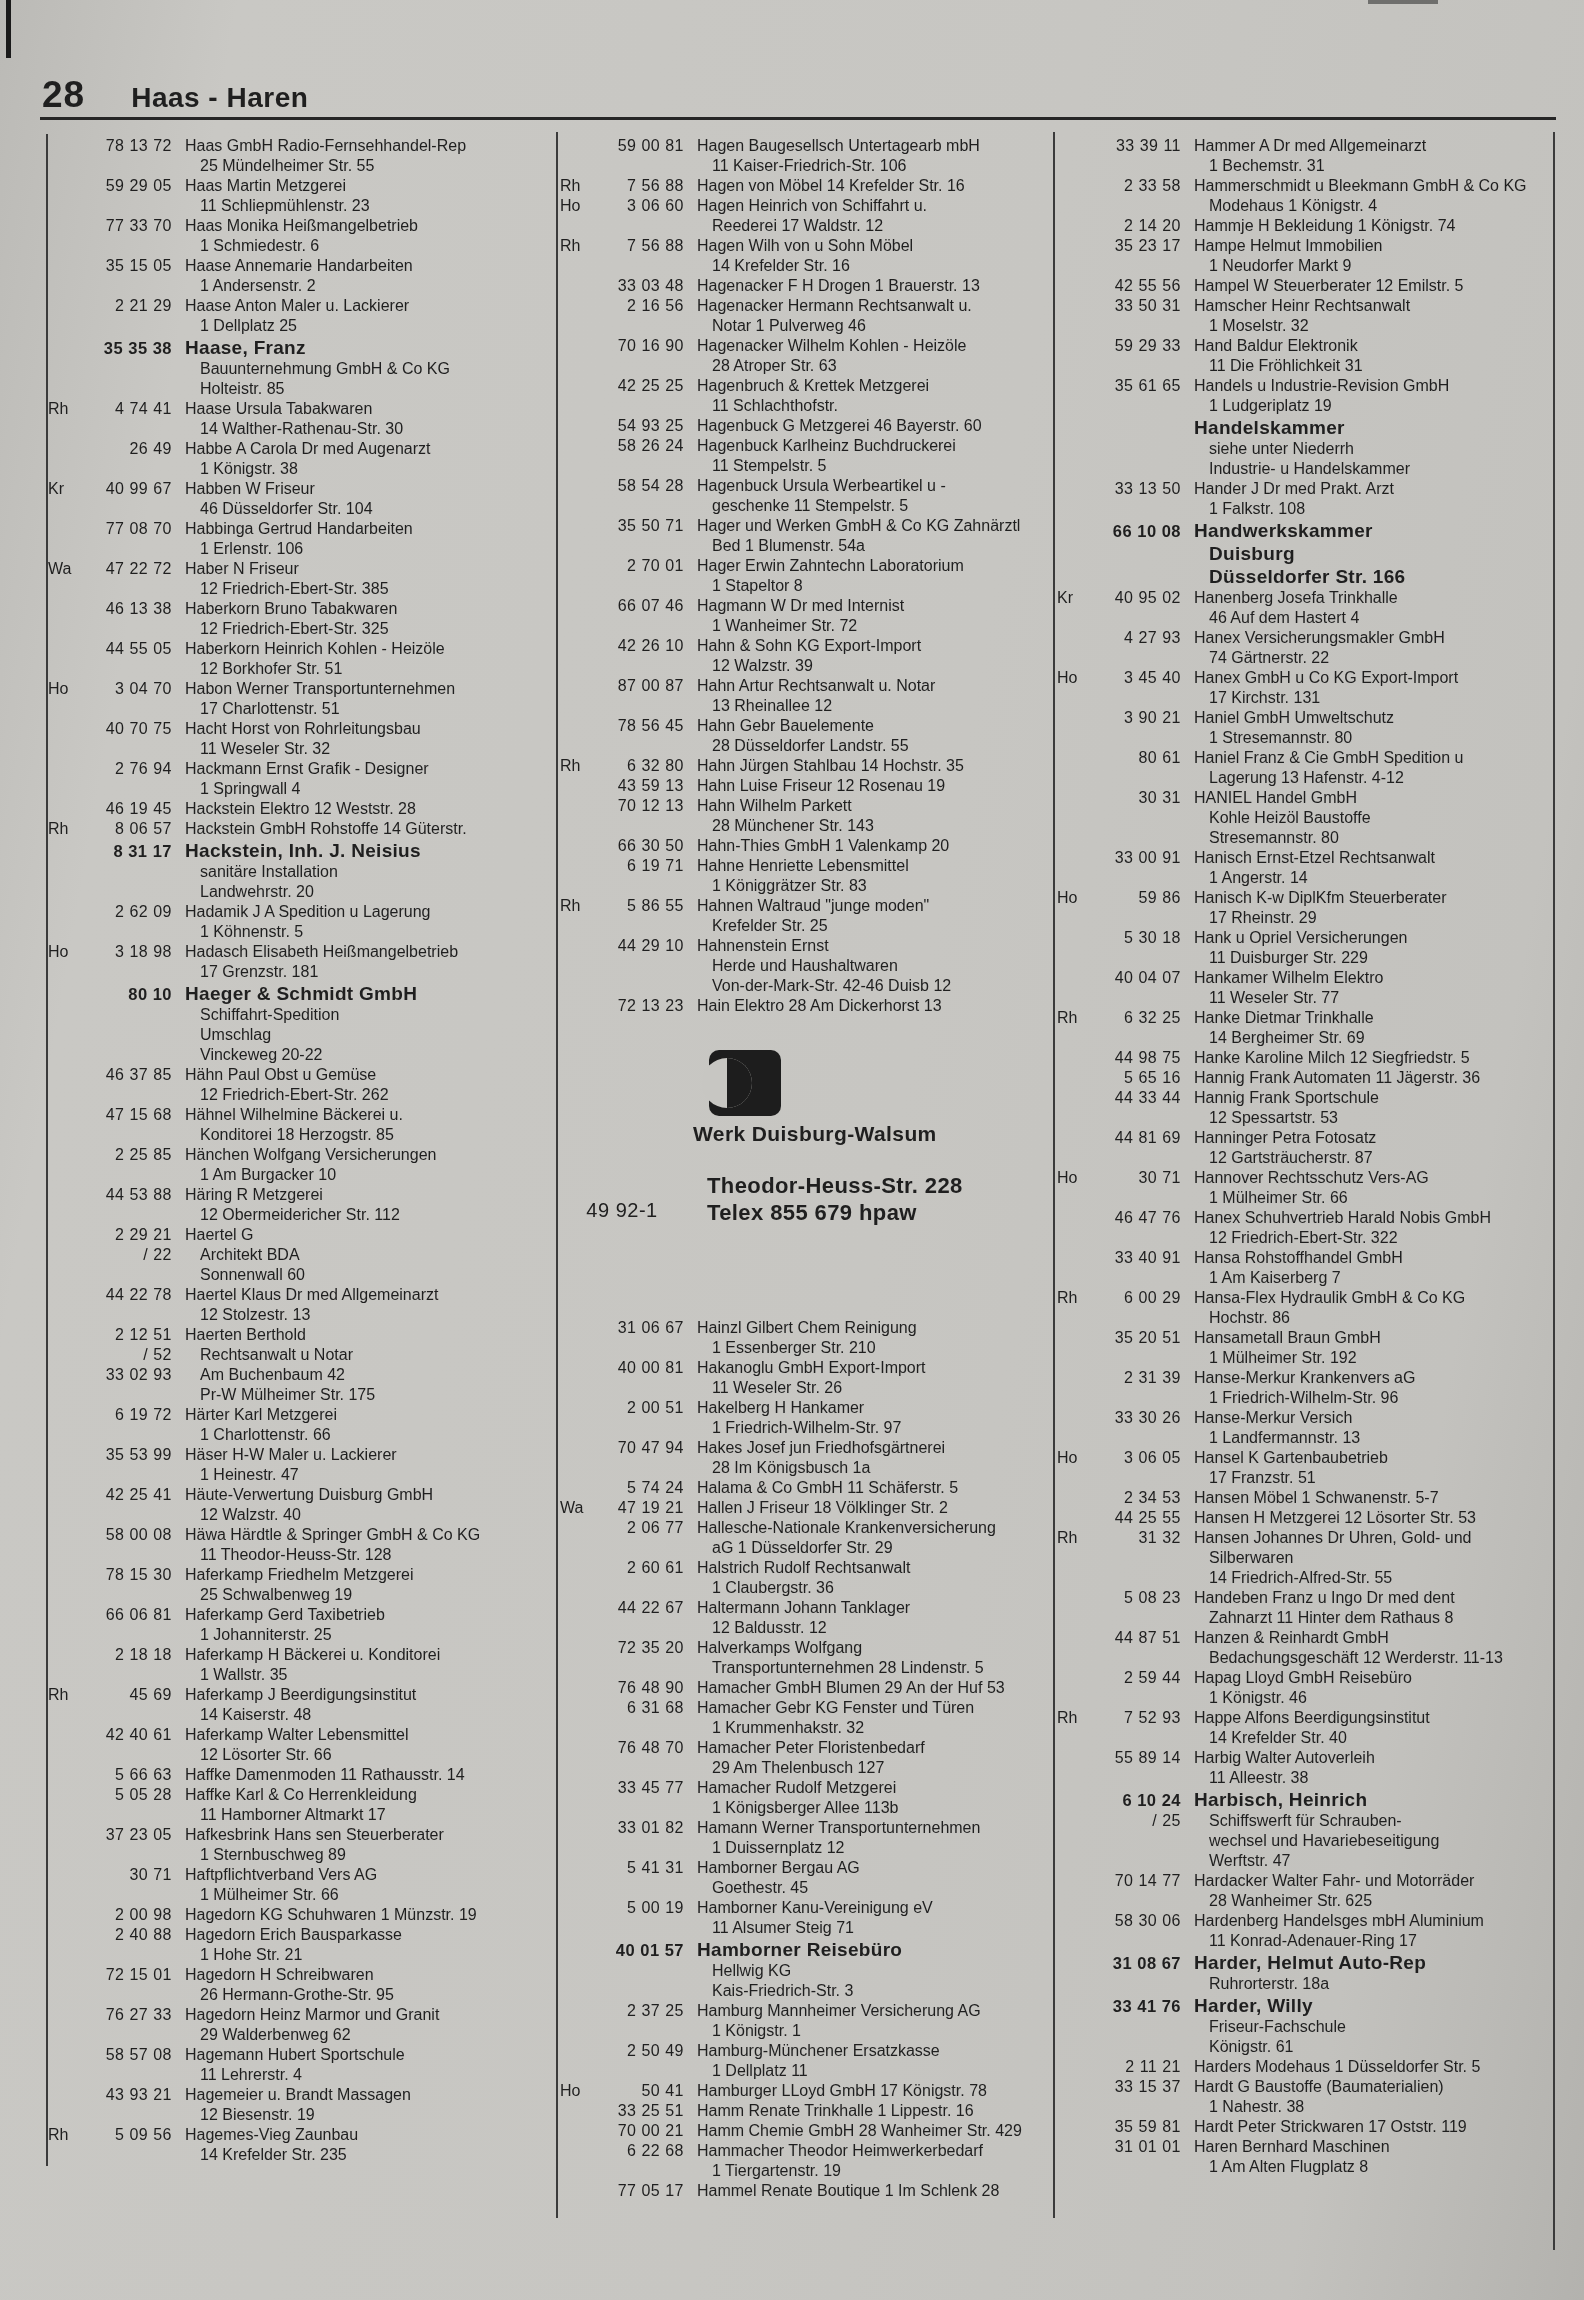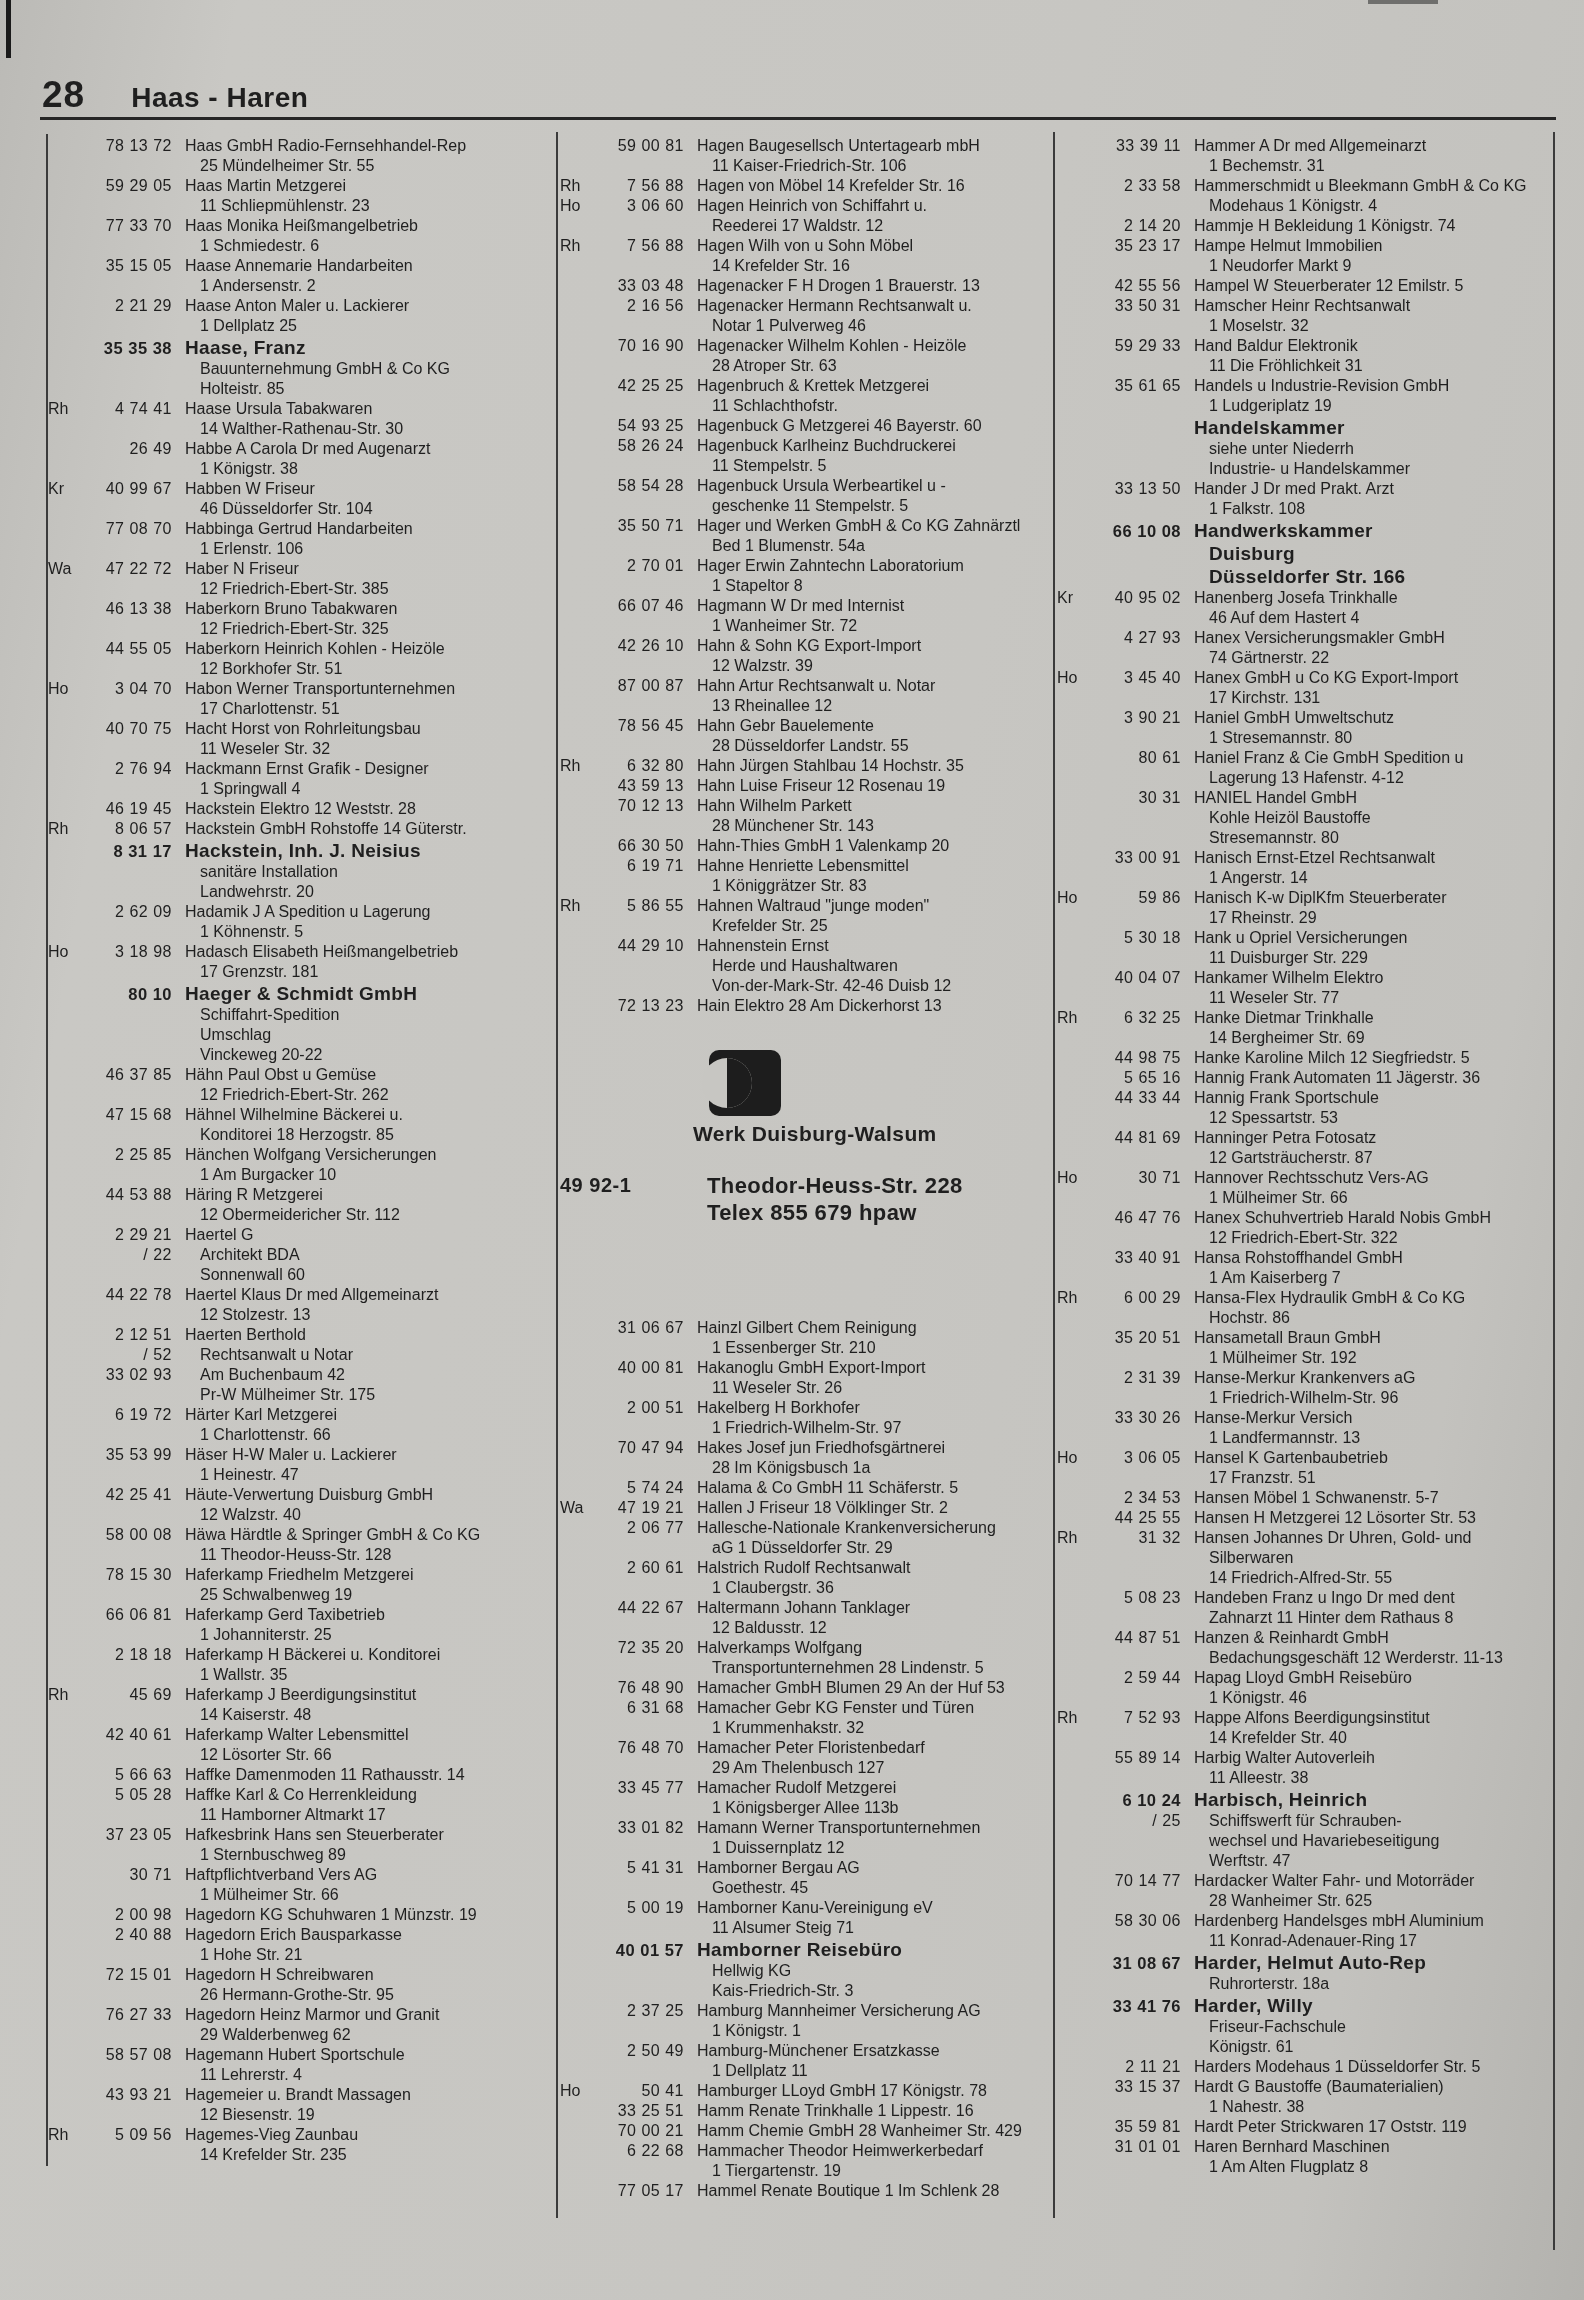--- a/index.html
+++ b/index.html
@@ -47,21 +47,21 @@
     font-weight:700;font-size:41px;line-height:42px;letter-spacing:4px;
     color:rgba(200,199,195,.05);
     -webkit-text-stroke:2.4px #1d1d1d;
     text-stroke:2.4px #1d1d1d;
   }
   .ad-logo-mark{width:72px;height:66px;background:#1d1d1d;border-radius:10px;position:relative;margin-left:16px;flex:none;}
   .ad-logo-mark::before{content:"";position:absolute;left:-7px;top:8px;width:50px;height:50px;background:#c7c6c2;border-radius:50%;}
   .ad-logo-mark::after{content:"";position:absolute;left:18px;top:8px;width:25px;height:50px;background:#1d1d1d;border-radius:0 25px 25px 0;}
   .ad-sub{margin:6px 0 0 133px;font-weight:700;font-size:21px;letter-spacing:.4px;}
   .ad-line{display:flex;margin-top:26px;}
-  .ad-num{width:124px;flex:none;text-align:left;font-weight:700;font-size:20px;line-height:27px;letter-spacing:.5px;}
+  .ad-num{width:124px;flex:none;text-align:center;font-weight:400;font-size:20px;line-height:27px;letter-spacing:.5px;margin-top:25px;}
   .ad-addr{margin-left:23px;font-weight:700;font-size:22px;line-height:27px;letter-spacing:.4px;}
 </style>
 </head>
 <body>
 
 <div class="artifact" id="art-left"></div>
 <div class="artifact" id="art-top"></div>
 
 <div class="header">
   <span class="page-number">28</span>
@@ -835,21 +835,21 @@
         <span class="txt">Hakanoglu GmbH Export-Import</span>
       </div>
       <div class="row cont">
         <span class="pfx"></span>
         <span class="num"></span>
         <span class="txt">11 Weseler Str. 26</span>
       </div>
       <div class="row">
         <span class="pfx"></span>
         <span class="num">2 00 51</span>
-        <span class="txt">Hakelberg H Borkhofer</span>
+        <span class="txt">Hakelberg H Hankamer</span>
       </div>
       <div class="row cont">
         <span class="pfx"></span>
         <span class="num"></span>
         <span class="txt">1 Friedrich-Wilhelm-Str. 97</span>
       </div>
       <div class="row">
         <span class="pfx"></span>
         <span class="num">70 47 94</span>
         <span class="txt">Hakes Josef jun Friedhofsgärtnerei</span>

